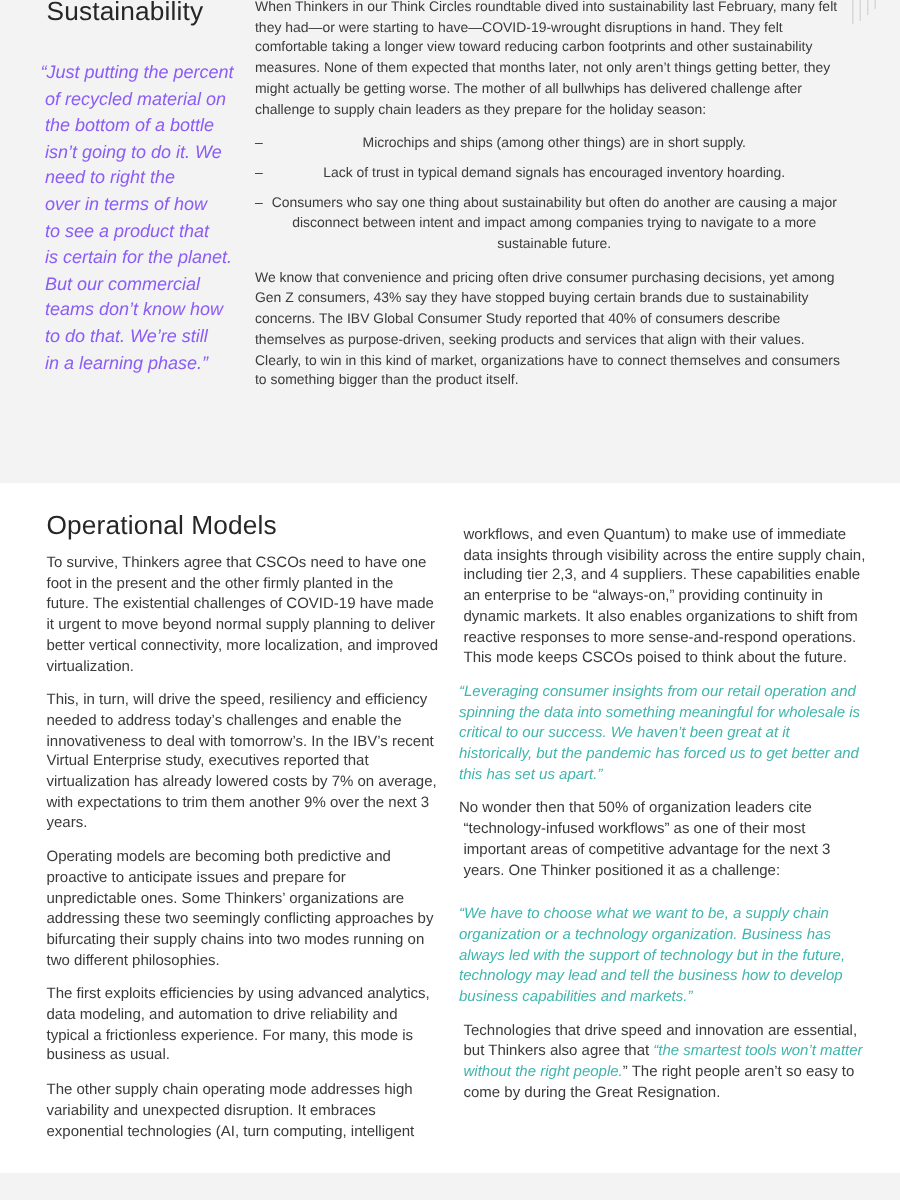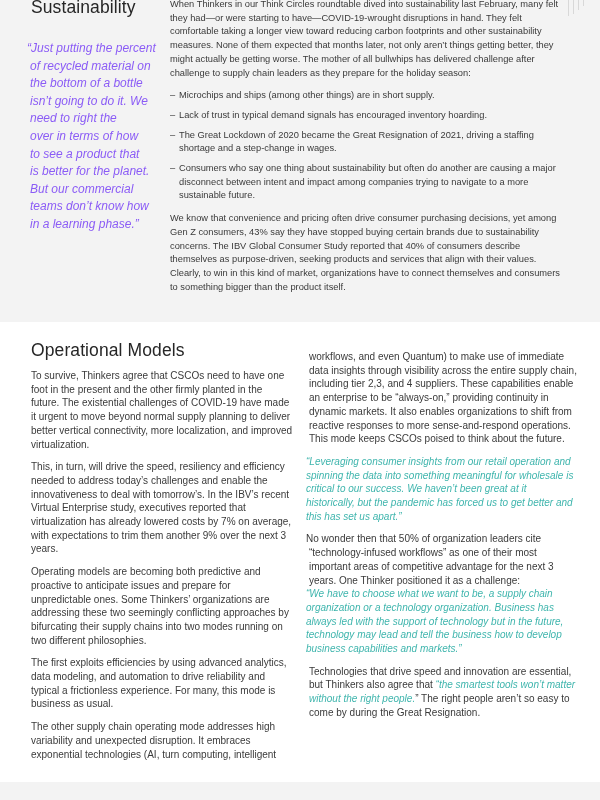--- a/index.html
+++ b/index.html
@@ -33,21 +33,21 @@
   }
   .pull-quote .q-line { display: block; white-space: nowrap; padding-left: 3px; }
   .pull-quote .q-line:first-child { padding-left: 0; }
   .intro {
     position: absolute; left: 170px; top: -2px; width: 390px;
     font-size: 9.3px; line-height: 13.7px; color: #3a3a3a;
   }
   .intro p { margin-bottom: 9px; }
   .bullets { list-style: none; margin-bottom: 9px; }
   .bullets li {
-    position: relative; padding-left: 9px; margin-bottom: 6px;
+    position: relative; padding-left: 9px; margin-bottom: 6px; text-align: center;
   }
   .bullets li::before {
     content: "–"; position: absolute; left: 0; top: 0;
   }
   .deco-lines {
     position: absolute; left: 568px; top: 0; width: 20px; height: 16px;
   }
   .deco-lines span {
     position: absolute; top: 0; width: 1px; background: #d8d8d8;
   }
@@ -72,32 +72,32 @@
 <h2 class="h2 sust-title">Sustainability</h2>
 
 <div class="pull-quote">
   <span class="q-line">“Just putting the percent</span>
   <span class="q-line">of recycled material on</span>
   <span class="q-line">the bottom of a bottle</span>
   <span class="q-line">isn’t going to do it. We</span>
   <span class="q-line">need to right the</span>
   <span class="q-line">over in terms of how</span>
   <span class="q-line">to see a product that</span>
-  <span class="q-line">is better for the planet.</span>
+  <span class="q-line">is certain for the planet.</span>
   <span class="q-line">But our commercial</span>
   <span class="q-line">teams don’t know how</span>
+  <span class="q-line">to do that. We’re still</span>
   <span class="q-line">in a learning phase.”</span>
 </div>
 
 <div class="intro">
   <p>When Thinkers in our Think Circles roundtable dived into sustainability last February, many felt they had—or were starting to have—COVID-19-wrought disruptions in hand. They felt comfortable taking a longer view toward reducing carbon footprints and other sustainability measures. None of them expected that months later, not only aren’t things getting better, they might actually be getting worse. The mother of all bullwhips has delivered challenge after challenge to supply chain leaders as they prepare for the holiday season:</p>
   <ul class="bullets">
     <li>Microchips and ships (among other things) are in short supply.</li>
     <li>Lack of trust in typical demand signals has encouraged inventory hoarding.</li>
-    <li>The Great Lockdown of 2020 became the Great Resignation of 2021, driving a staffing shortage and a step-change in wages.</li>
     <li>Consumers who say one thing about sustainability but often do another are causing a major disconnect between intent and impact among companies trying to navigate to a more sustainable future.</li>
   </ul>
   <p>We know that convenience and pricing often drive consumer purchasing decisions, yet among Gen Z consumers, 43% say they have stopped buying certain brands due to sustainability concerns. The IBV Global Consumer Study reported that 40% of consumers describe themselves as purpose-driven, seeking products and services that align with their values. Clearly, to win in this kind of market, organizations have to connect themselves and consumers to something bigger than the product itself.</p>
 </div>
 
 <div class="deco-lines">
   <span style="left:0; height:16px;"></span>
   <span style="left:5px; height:14px;"></span>
   <span style="left:10px; height:10px;"></span>
   <span style="left:15px; height:6px;"></span>
@@ -109,16 +109,16 @@
   <p>To survive, Thinkers agree that CSCOs need to have one foot in the present and the other firmly planted in the future. The existential challenges of COVID-19 have made it urgent to move beyond normal supply planning to deliver better vertical connectivity, more localization, and improved virtualization.</p>
   <p>This, in turn, will drive the speed, resiliency and efficiency needed to address today’s challenges and enable the innovativeness to deal with tomorrow’s. In the IBV’s recent Virtual Enterprise study, executives reported that virtualization has already lowered costs by 7% on average, with expectations to trim them another 9% over the next 3 years.</p>
   <p>Operating models are becoming both predictive and proactive to anticipate issues and prepare for unpredictable ones. Some Thinkers’ organizations are addressing these two seemingly conflicting approaches by bifurcating their supply chains into two modes running on two different philosophies.</p>
   <p>The first exploits efficiencies by using advanced analytics, data modeling, and automation to drive reliability and typical a frictionless experience. For many, this mode is business as usual.</p>
   <p>The other supply chain operating mode addresses high variability and unexpected disruption. It embraces exponential technologies (AI, turn computing, intelligent</p>
 </div>
 
 <div class="col col-right">
   <p>workflows, and even Quantum) to make use of immediate data insights through visibility across the entire supply chain, including tier 2,3, and 4 suppliers. These capabilities enable an enterprise to be “always-on,” providing continuity in dynamic markets. It also enables organizations to shift from reactive responses to more sense-and-respond operations. This mode keeps CSCOs poised to think about the future.</p>
   <p class="teal inline-quote">“Leveraging consumer insights from our retail operation and spinning the data into something meaningful for wholesale is critical to our success. We haven’t been great at it historically, but the pandemic has forced us to get better and this has set us apart.”</p>
-  <p class="hang" style="margin-bottom:0;">No wonder then that 50% of organization leaders cite “technology-infused workflows” as one of their most important areas of competitive advantage for the next 3 years. One Thinker positioned it as a challenge:</p>
+  <p class="hang" style="margin-bottom:16px;">No wonder then that 50% of organization leaders cite “technology-infused workflows” as one of their most important areas of competitive advantage for the next 3 years. One Thinker positioned it as a challenge:</p>
   <p class="teal inline-quote">“We have to choose what we want to be, a supply chain organization or a technology organization. Business has always led with the support of technology but in the future, technology may lead and tell the business how to develop business capabilities and markets.”</p>
   <p><span>Technologies that drive speed and innovation are essential, but Thinkers also agree that </span><span class="teal">“the smartest tools won’t matter without the right people.</span><span>” The right people aren’t so easy to come by during the Great Resignation.</span></p>
 </div>
 
 </body></html>

